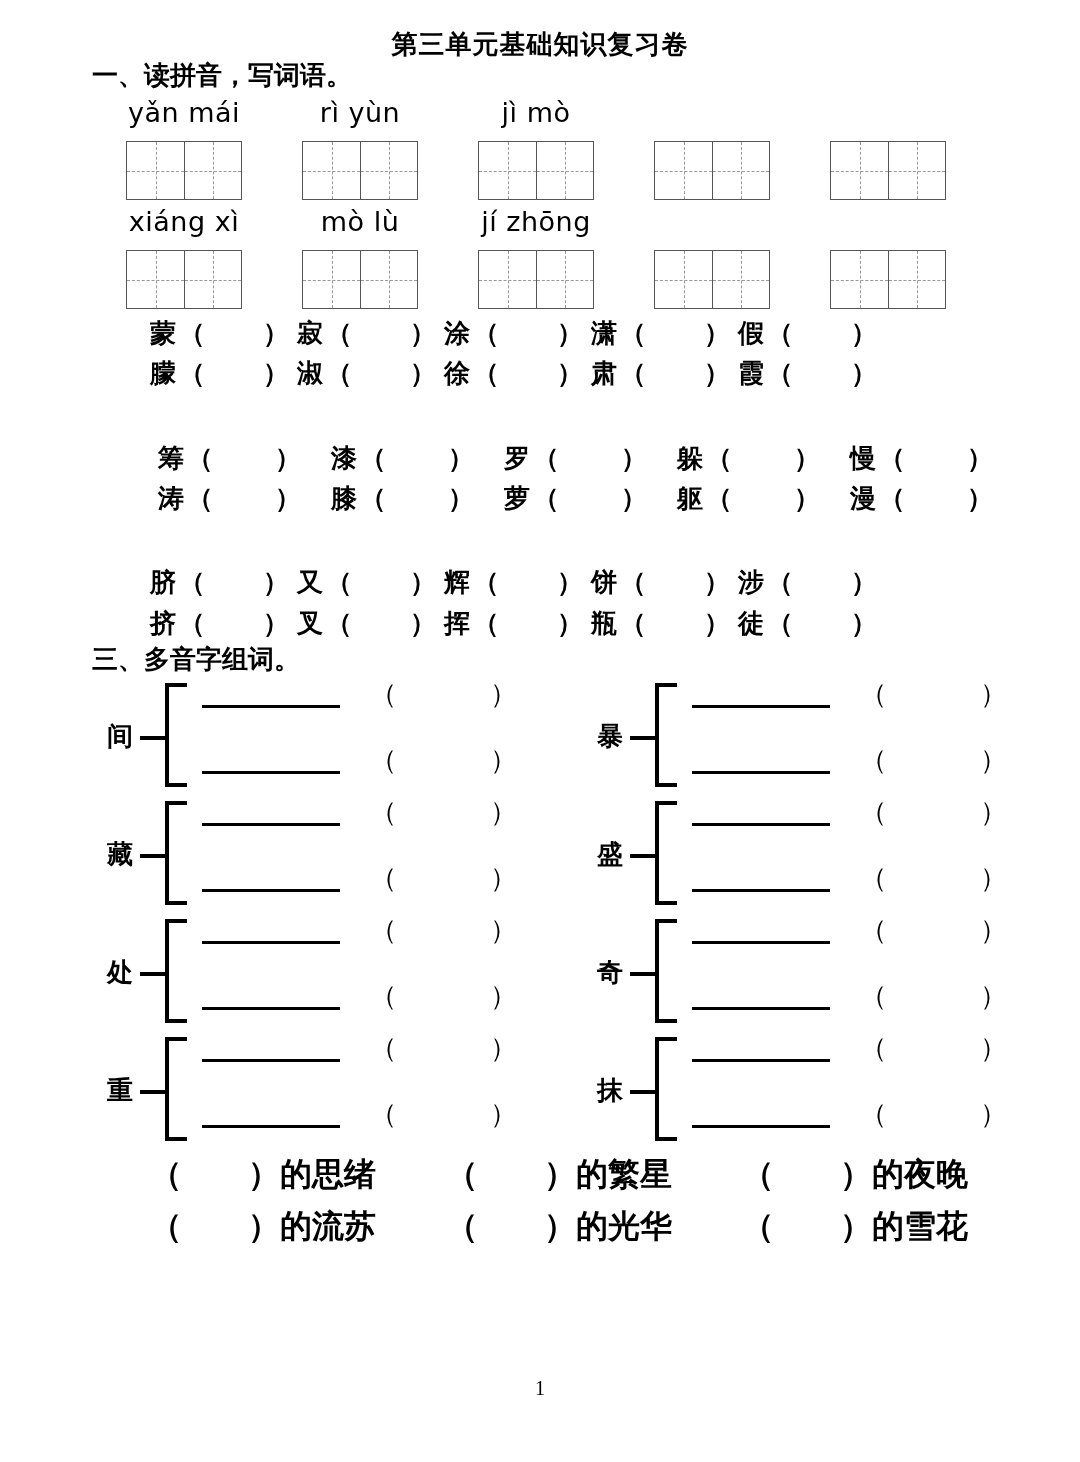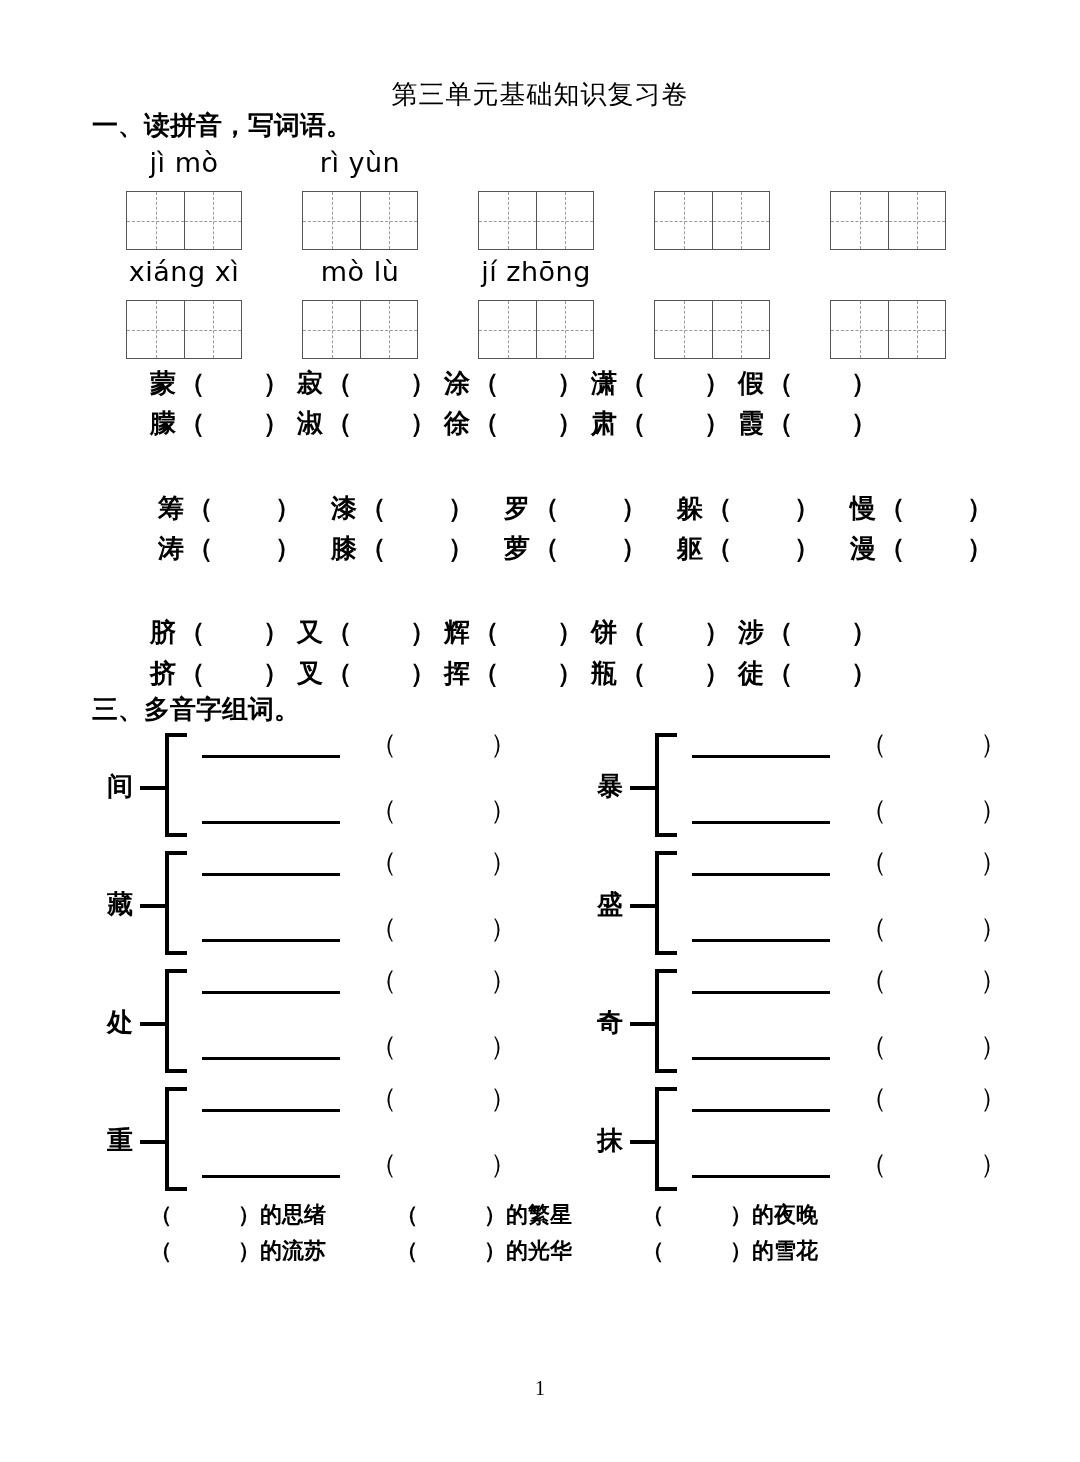--- a/index.html
+++ b/index.html
@@ -20,23 +20,23 @@
     width: 1080px;
     height: 1462px;
     padding: 0;
     box-sizing: border-box;
   }
 
   
   .doc-title {
     text-align: center;
     font-size: 26px;
-    font-weight: normal;
+    font-weight: bold;
     letter-spacing: 1px;
-    padding-top: 80px;
+    padding-top: 30px;
     line-height: 1.1;
     font-family: "DejaVu Serif", "Liberation Serif", serif;
   }
 
   
   .section-heading {
     font-size: 26px;
     font-weight: bold;
     margin-left: 92px;
     line-height: 1.25;
@@ -176,24 +176,24 @@
     line-height: 1;
   }
   .poly-paren.top { top: 3px; }
   .poly-paren.bottom { top: 69px; }
   .poly-paren.open { left: 318px; }
   .poly-paren.close { left: 438px; }
 
   
   .fw-group { margin-left: 150px; }
   .fw-line {
-    font-size: 22px;
+    font-size: 32px;
     font-weight: bold;
     line-height: 1.6;
-    font-family: Liberation Mono, monospace;
+    font-family: Liberation Serif, serif;
     white-space: nowrap;
   }
   .fw-item { display: inline-block; }
   .fw-gap { display: inline-block; width: 70px; }
 
   
   .page-number {
     position: absolute;
     bottom: 62px;
     left: 0;
@@ -208,24 +208,27 @@
 
 <div class="page">
 
   <div class="doc-title">第三单元基础知识复习卷</div>
 
   <div class="section">
     <div class="section-heading">一、读拼音，写词语。</div>
     <div class="pinyin-block" id="s1-block">
         <div class="pinyin-row">
           <div class="cellwrap">
+            <div class="pinyin-text">yǎn mái</div>
+          </div>
+          <div class="cellwrap">
+            <div class="pinyin-text">rì yùn</div>
+          </div>
+          <div class="cellwrap">
             <div class="pinyin-text">jì mò</div>
-          </div>
-          <div class="cellwrap">
-            <div class="pinyin-text">rì yùn</div>
           </div>
         </div>
         <div class="grid-row">
           <div class="cellwrap">
             <div class="tianzige">
               <div class="tz-cell"></div>
               <div class="tz-cell"></div>
             </div>
           </div>
           <div class="cellwrap">

